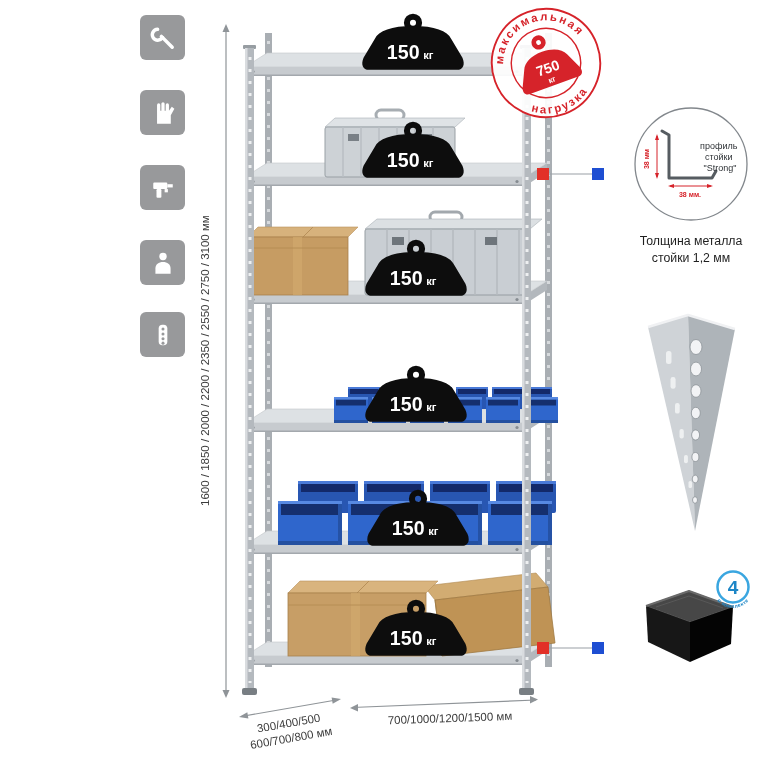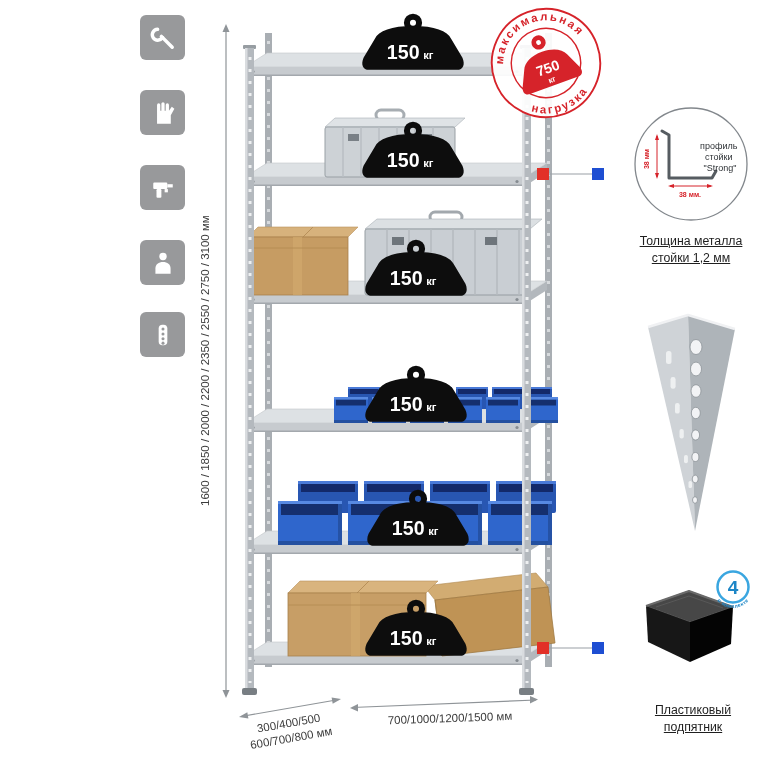--- a/index.html
+++ b/index.html
@@ -20,21 +20,21 @@
   .stamp-val{font-weight:bold;font-size:15px;fill:#fff;}
   .stamp-unit{font-weight:bold;font-size:8.5px;fill:#fff;}
   
   .dim-label{color:#3b3b3b;font-size:11.5px;white-space:pre-line;text-align:center;line-height:1.3;}
   .height-label{left:155px;top:25px;width:20px;height:672px;display:flex;align-items:center;
                 justify-content:center;writing-mode:vertical-rl;transform:rotate(180deg);}
   .depth-label{left:175px;top:716px;width:150px;transform:rotate(-10deg);}
   .width-label{left:320px;top:711px;width:180px;transform:rotate(-2deg);}
   
   .caption{position:absolute;text-align:center;font-size:12.3px;line-height:1.35;color:#1f1f1f;
-           white-space:pre-line;text-decoration:underline;}
+           white-space:pre-line;}
   .profile-title{font-size:9px;fill:#2e3236;}
   .profile-dim{font-size:7px;fill:#d6232a;font-weight:bold;}
   .badge4-num{font-weight:bold;font-size:19px;fill:#1d86c6;}
   .badge4-arc{font-size:5.2px;letter-spacing:.4px;fill:#1d86c6;font-weight:bold;}
   svg text{font-family:"Liberation Sans",sans-serif;}
 </style>
 </head>
 <body>
 
 <div class="canvas">
@@ -442,16 +442,14 @@
   </svg>
 
   <svg class="abs" style="left:666px;top:560px" width="54" height="54" viewBox="0 0 54 54">
     <defs>
         <path id="badgeArc" d="M6,27 A21,21 0 0 0 48,27" fill="none"></path>
       </defs>
     <circle cx="27" cy="27" r="15.5" fill="#fff" stroke="#3aa6e0" stroke-width="2.5"></circle>
     <text class="badge4-num" x="27" y="34" text-anchor="middle">4</text>
     <text class="badge4-arc"><textPath href="#badgeArc" startOffset="50%" text-anchor="middle">в комплекте</textPath></text>
   </svg>
-  <div class="caption" style="left:583px;top:702px;width:140px">Пластиковый
-подпятник</div>
 
 </div>
 
 </body></html>

